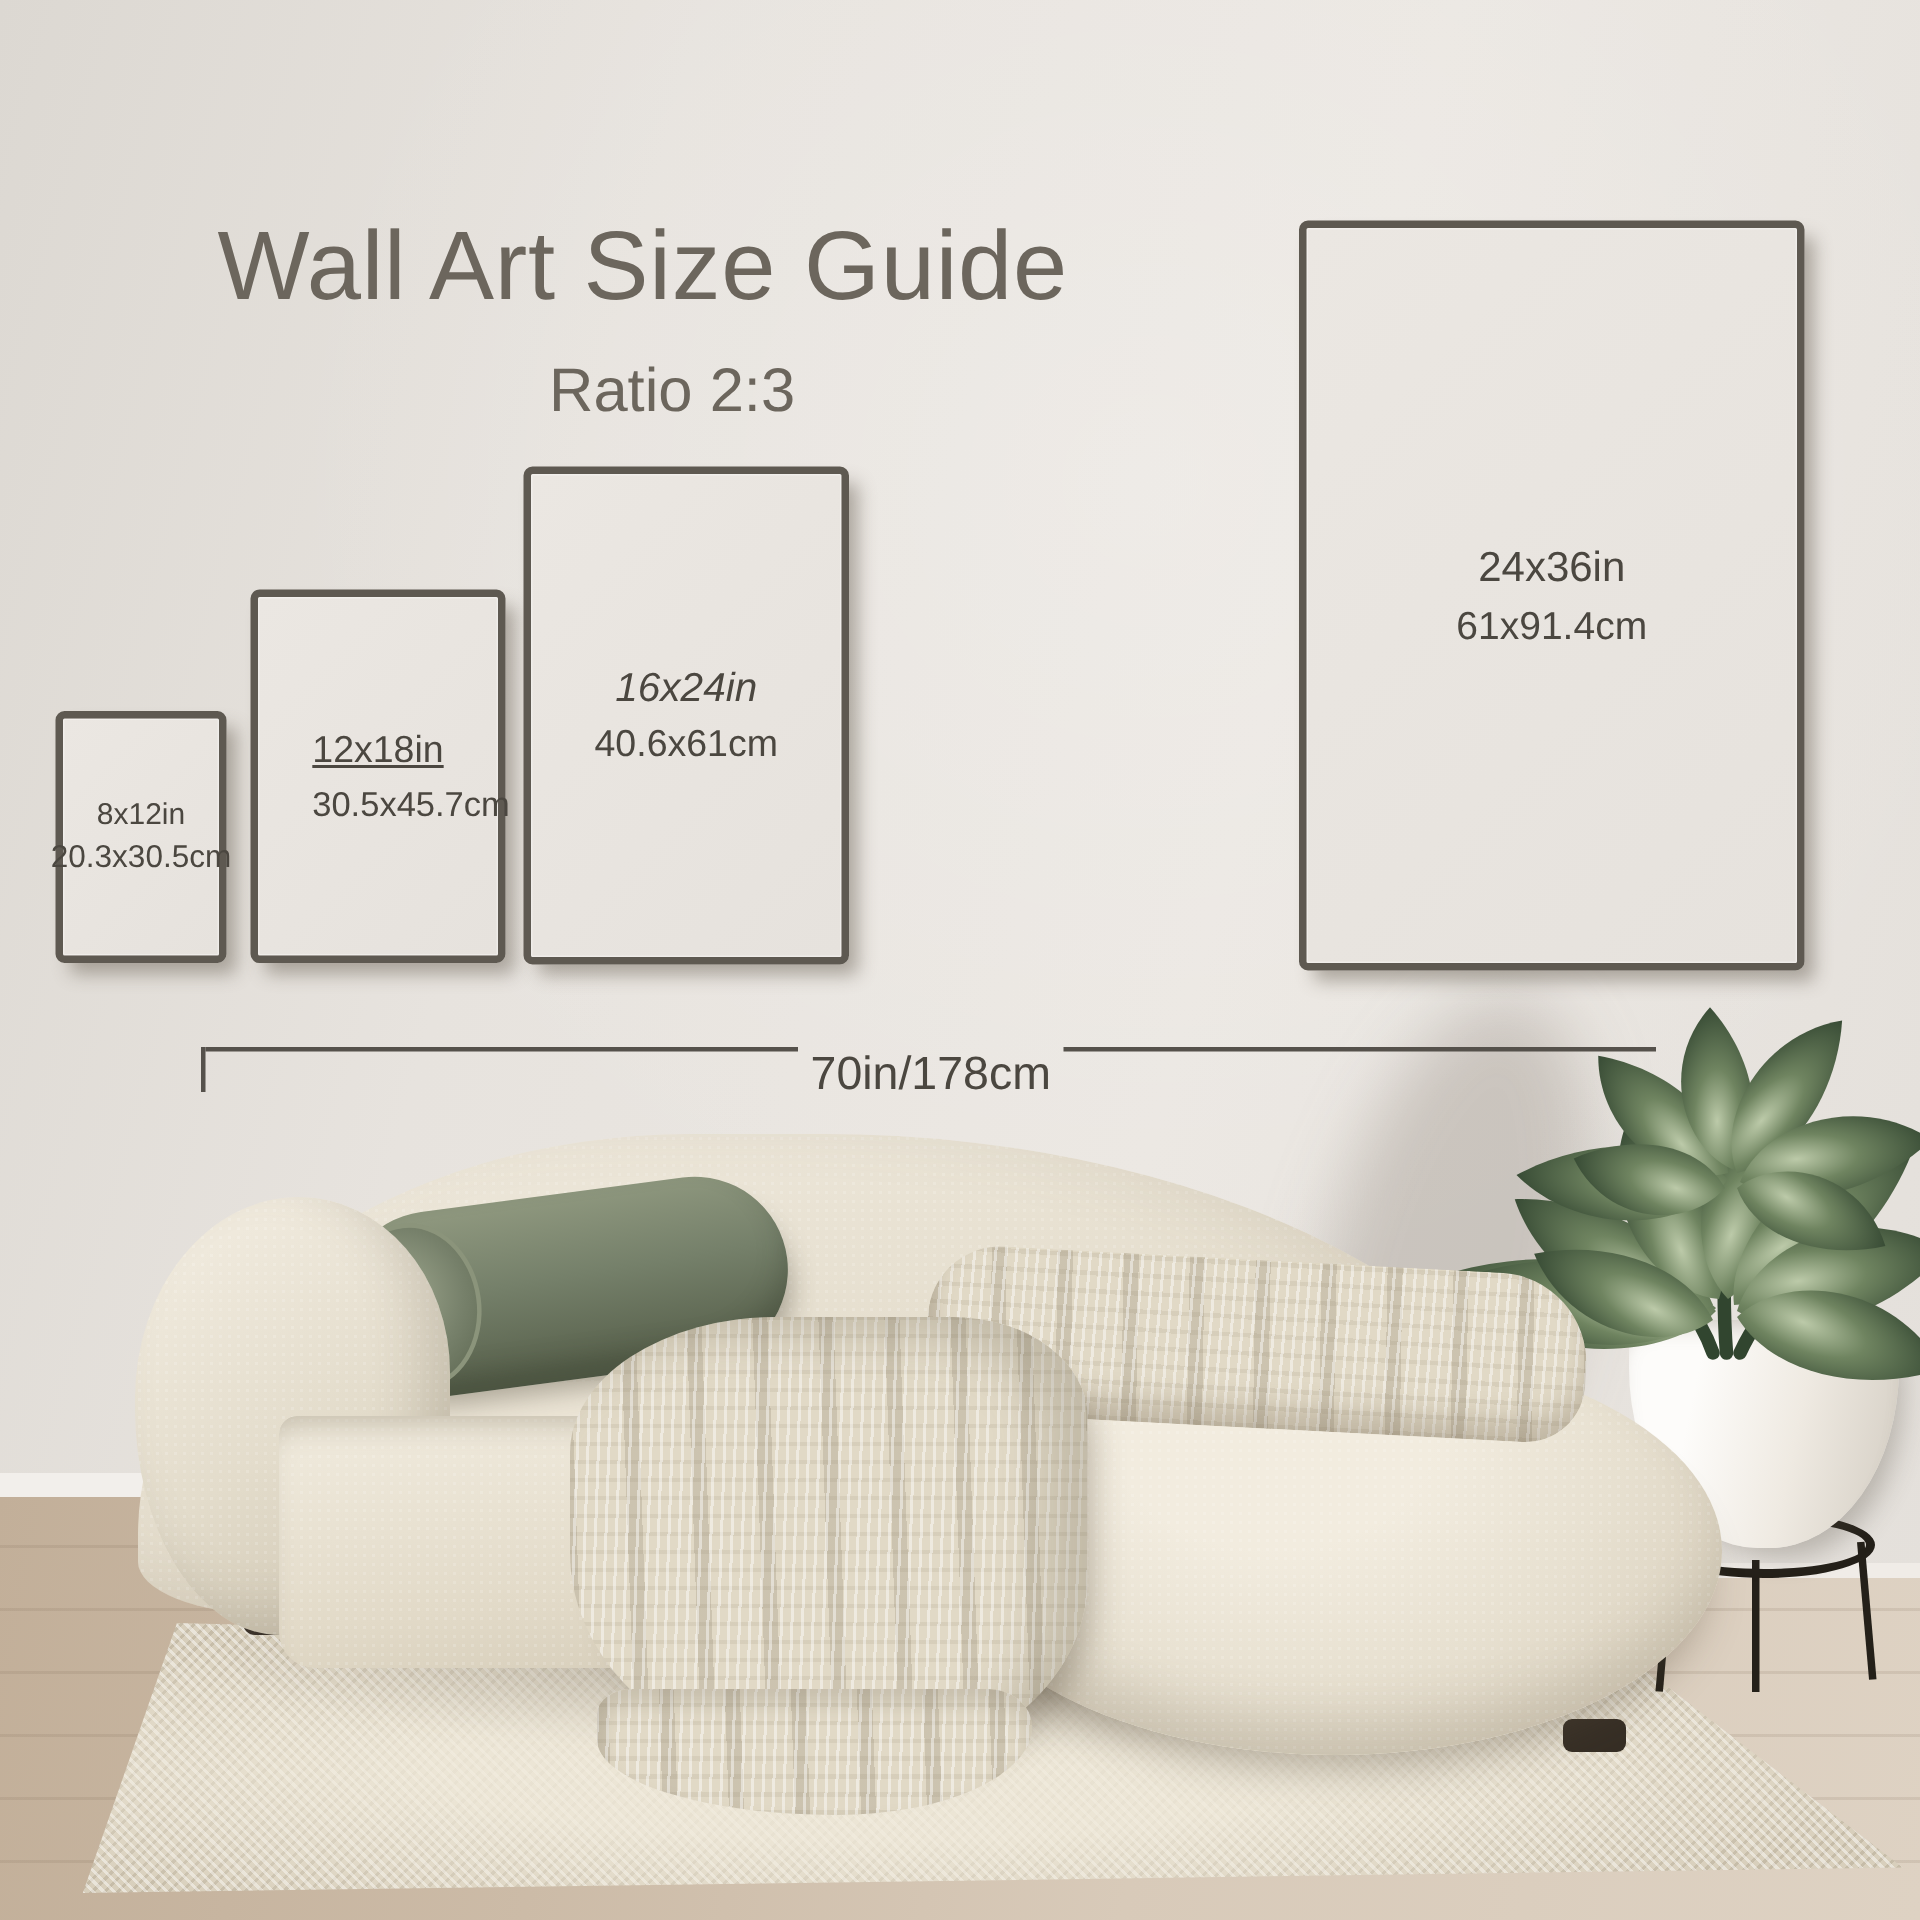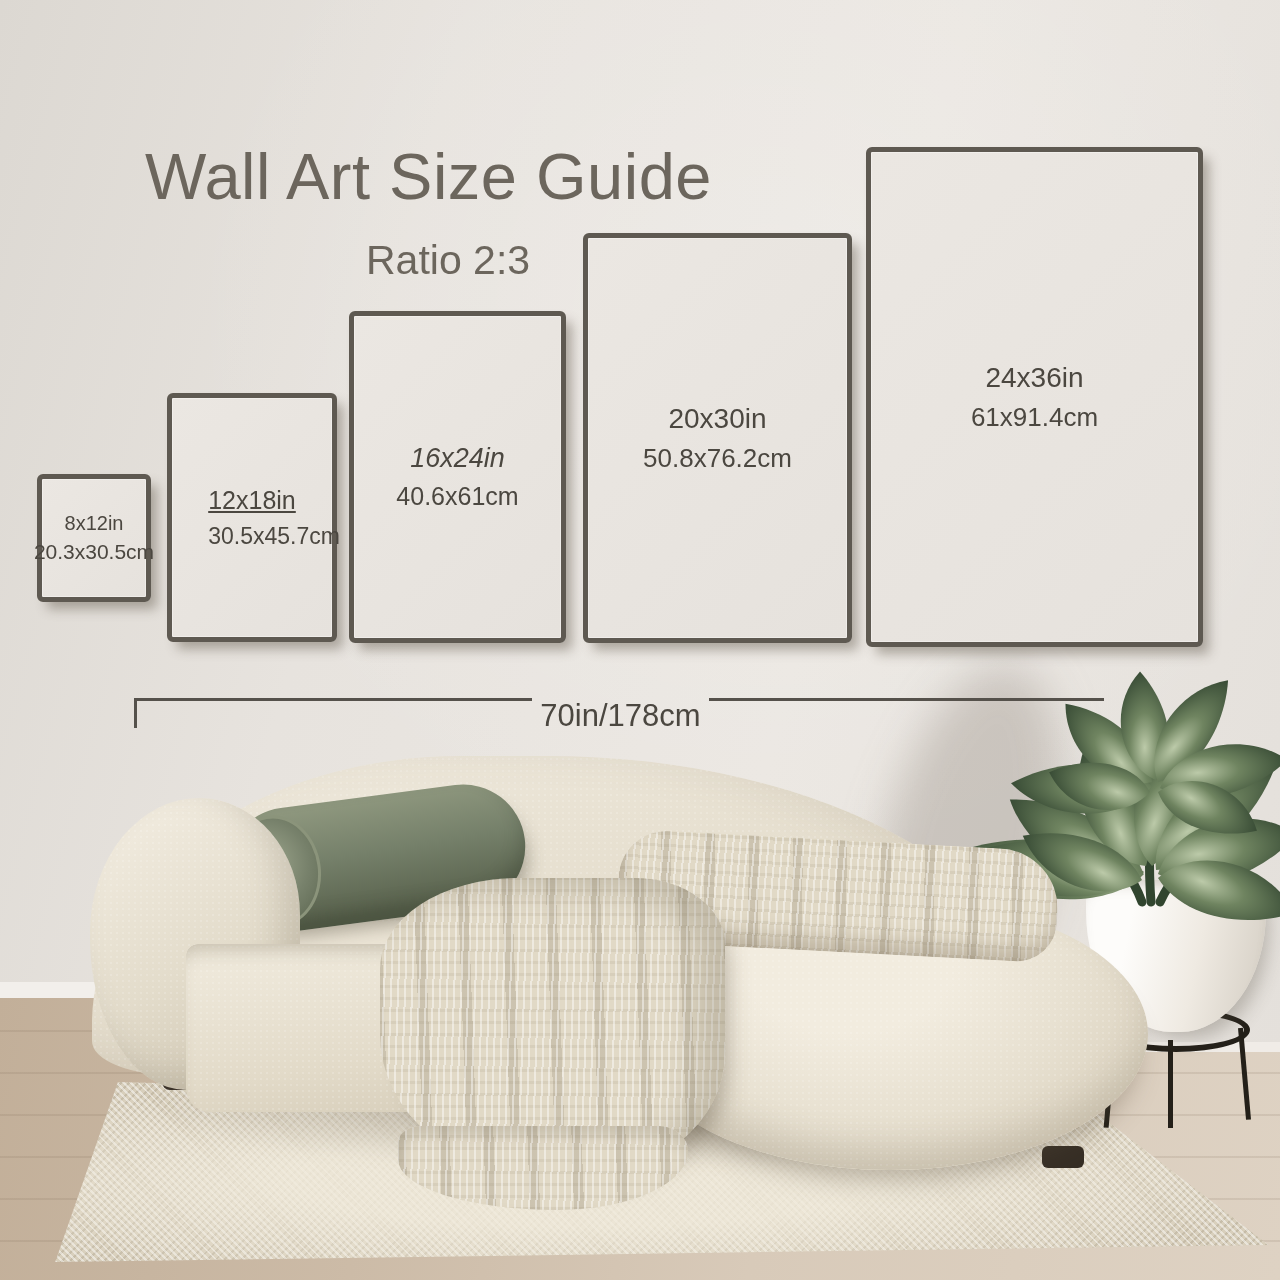--- a/index.html
+++ b/index.html
@@ -33,21 +33,21 @@
   
   .guide{z-index:4;}
   .title{left:145px;top:143px;font-size:65px;line-height:1.05;color:#6c665d;letter-spacing:0.5px;}
   .subtitle{left:366px;top:237px;font-size:41px;color:#6c665d;}
   .frame{box-sizing:border-box;border:5px solid #5e5951;border-radius:6px;
     background:linear-gradient(135deg,#ebe7e2,#e6e2dd);
     box-shadow:8px 9px 12px -2px rgba(95,87,74,0.45), inset 0 0 0 1px rgba(255,255,255,0.35);
     display:flex;flex-direction:column;align-items:center;justify-content:center;z-index:4;}
   .frame .in-label{color:#4b4740;}
   .frame .cm-label{color:#4b4740;margin-top:8px;}
-  .frame1{left:37px;top:474px;width:114px;height:128px;}
+  .frame1{left:37px;top:474px;width:114px;height:168px;}
   .frame1 .in-label{font-size:20px;} .frame1 .cm-label{font-size:21px;margin-top:5px;}
   .frame2{left:167px;top:393px;width:170px;height:249px;}
   .frame2 .in-label{font-size:25px;text-decoration:underline;} .frame2 .cm-label{font-size:23px;margin-left:44px;}
   .frame3{left:349px;top:311px;width:217px;height:332px;}
   .frame3 .in-label{font-size:27px;font-style:italic;} .frame3 .cm-label{font-size:25px;}
   .frame4{left:583px;top:233px;width:269px;height:410px;}
   .frame4 .in-label{font-size:28px;} .frame4 .cm-label{font-size:26px;}
   .frame5{left:866px;top:147px;width:337px;height:500px;}
   .frame5 .in-label{font-size:28px;} .frame5 .cm-label{font-size:26px;}
   .measure{left:134px;top:698px;width:970px;height:32px;display:flex;align-items:flex-start;z-index:4;}
@@ -151,24 +151,20 @@
     <div class="cm-label">20.3x30.5cm</div>
   </div>
   <div class="abs frame frame2">
     <div class="in-label">12x18in</div>
     <div class="cm-label">30.5x45.7cm</div>
   </div>
   <div class="abs frame frame3">
     <div class="in-label">16x24in</div>
     <div class="cm-label">40.6x61cm</div>
   </div>
-  <div class="abs frame frame4">
-    <div class="in-label">20x30in</div>
-    <div class="cm-label">50.8x76.2cm</div>
-  </div>
   <div class="abs frame frame5">
     <div class="in-label">24x36in</div>
     <div class="cm-label">61x91.4cm</div>
   </div>
 
   <div class="abs measure">
     <div class="tick"></div>
     <div class="seg"></div>
     <div class="mlabel">70in/178cm</div>
     <div class="seg"></div>

